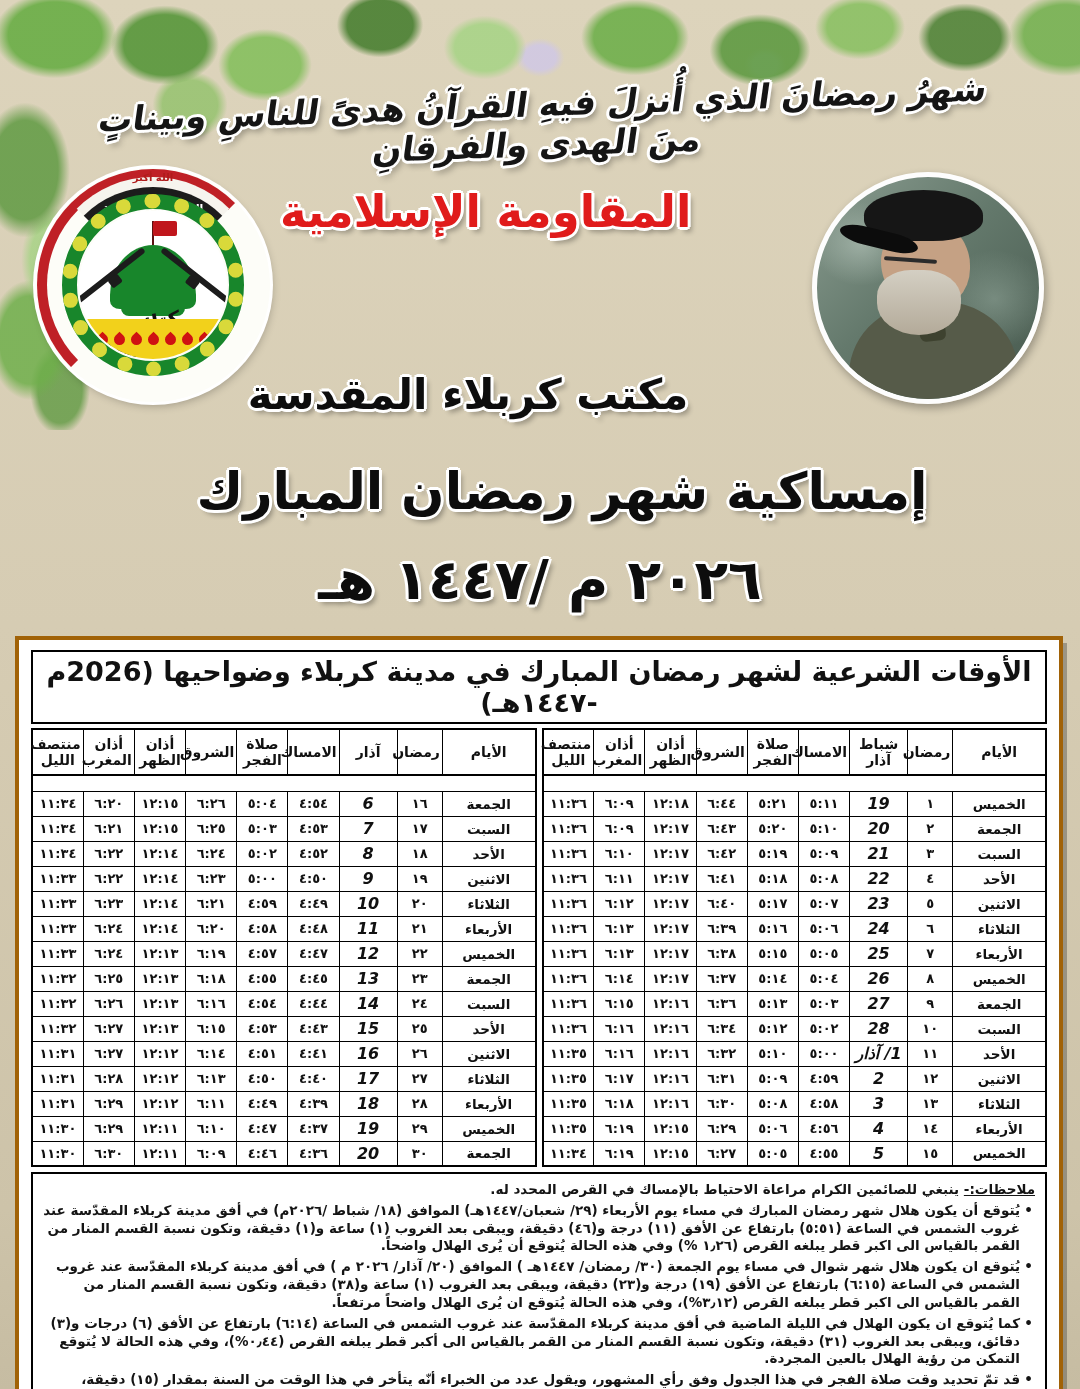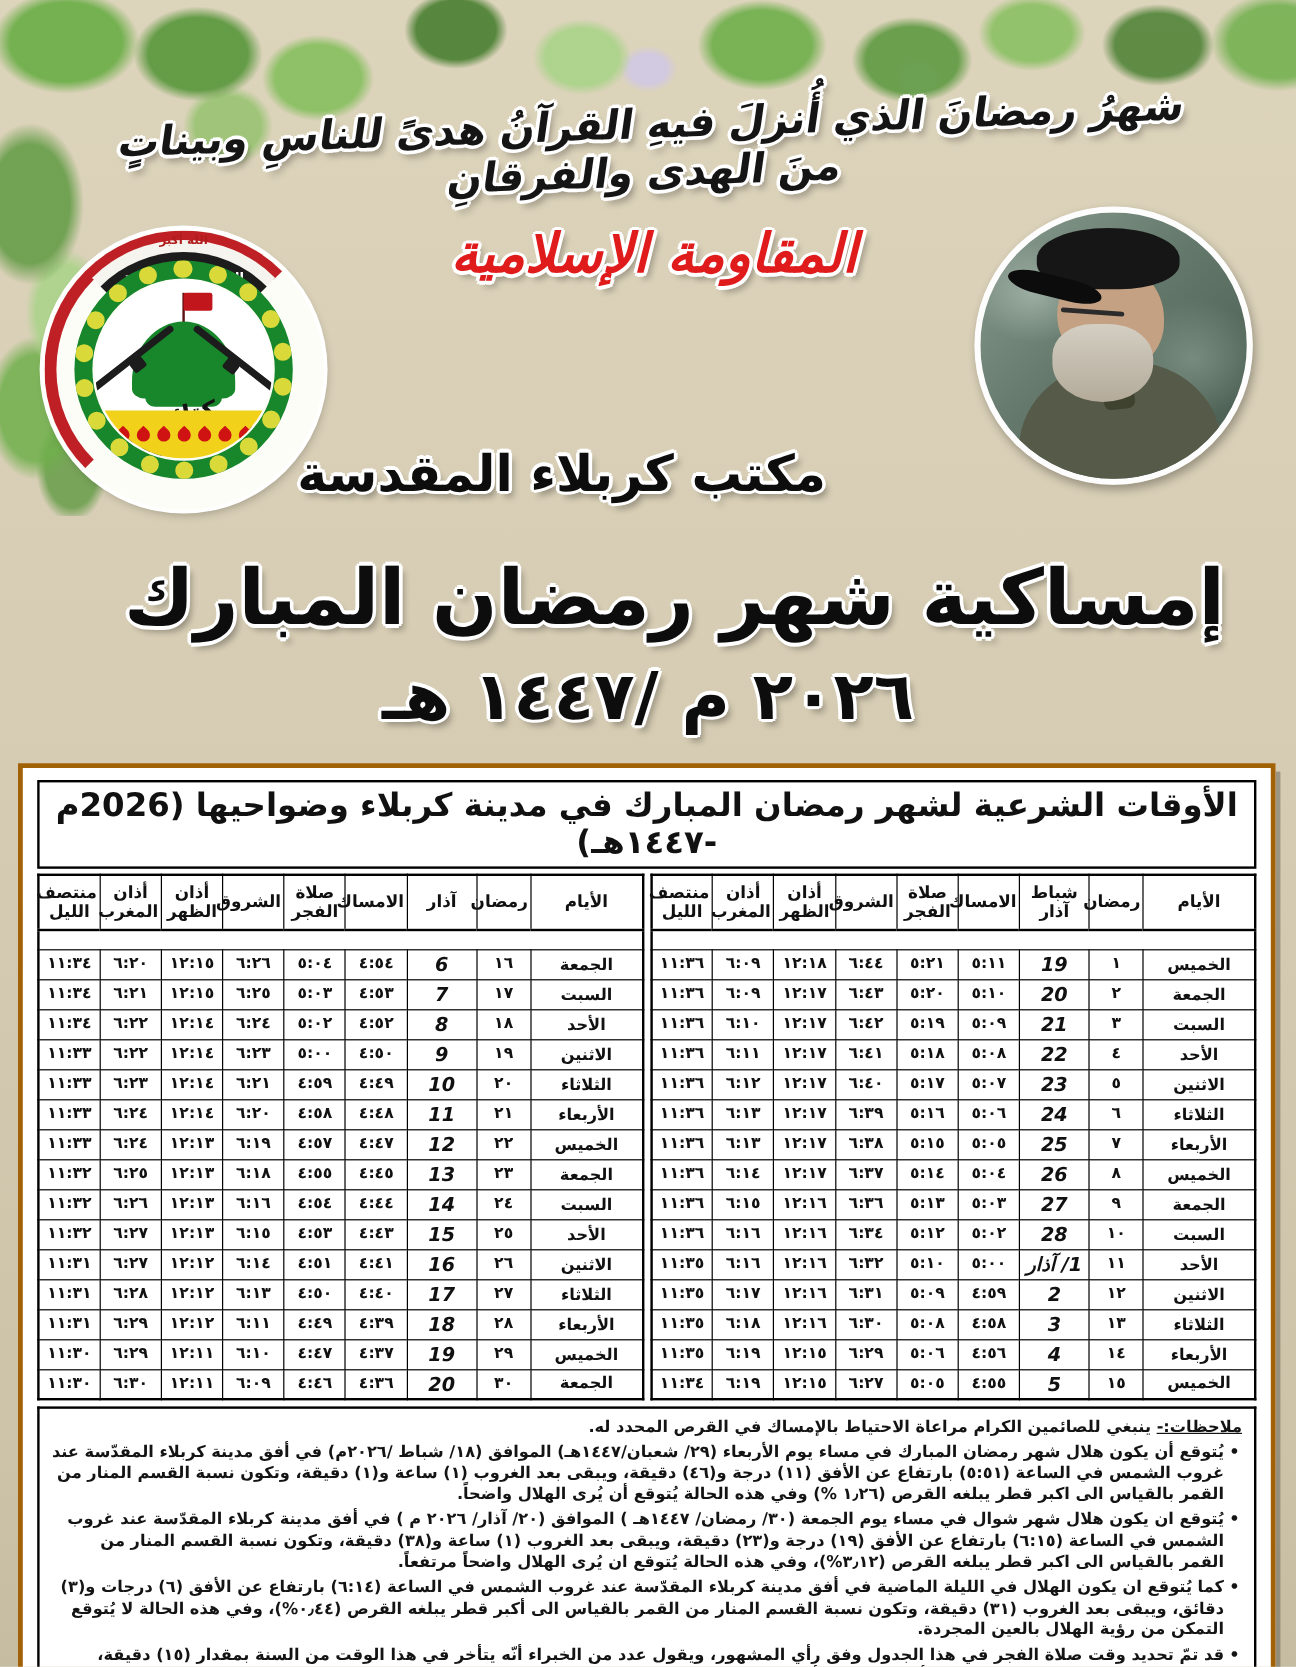--- a/index.html
+++ b/index.html
@@ -42,21 +42,21 @@
       -35px 80px, 10px 190px, -25px 260px, 20px 330px, 140px 60px;
   }
   
   .verse{position:absolute; top:84px; left:90px; width:900px; text-align:center;
     font-size:34px; font-weight:bold; letter-spacing:1px; direction:rtl; color:#151515;
     transform:rotate(-2deg) skewX(-10deg);
     text-shadow:-2px -2px 0 #fff,2px -2px 0 #fff,-2px 2px 0 #fff,2px 2px 0 #fff,
       0 -3px 0 #fff,0 3px 0 #fff,-3px 0 0 #fff,3px 0 0 #fff, 4px 5px 6px rgba(0,0,0,.35);}
   
   .logo{position:absolute; left:36px; top:168px; width:234px; height:234px; border-radius:50%;
-    background:#fdfdf8; box-shadow:0 0 0 3px #fff, 2px 4px 8px rgba(0,0,0,.25); overflow:hidden;margin-top:23px;}
+    background:#fdfdf8; box-shadow:0 0 0 3px #fff, 2px 4px 8px rgba(0,0,0,.25); overflow:hidden;}
   .ring-red,.ring-white,.ring-black{position:absolute; border-radius:50%; border-style:solid; border-color:transparent;}
   .ring-red{inset:1px; border-width:10px; border-top-color:#bf2026; border-left-color:#bf2026;}
   .ring-white{inset:9px; border-width:13px; border-top-color:#f6f4ee;}
   .ring-black{inset:19px; border-width:17px; border-top-color:#1c1c1c;}
   .logo-allah{position:absolute; top:4px; left:0; right:0; text-align:center; font-size:10px; font-weight:bold; color:#b01c1c; direction:rtl;}
   .logo-banner{position:absolute; top:34px; left:0; right:0; text-align:center; font-size:11px; font-weight:bold; color:#fff; direction:rtl;}
   .wreath{position:absolute; inset:26px; border-radius:50%; border:15px solid var(--logo-green);}
   .wreath-dots{position:absolute; inset:26px; border-radius:50%; border:15px dotted #efe33c; opacity:.9;}
   .logo-center{position:absolute; inset:43px; border-radius:50%; background:#fff; overflow:hidden;}
   .dome{position:absolute; left:50%; top:34px; width:86px; height:64px; transform:translateX(-50%);
@@ -87,28 +87,28 @@
   .ph-collar{position:absolute; bottom:58px; left:46%; width:26px; height:30px; background:#3e422f; border-radius:6px; transform:rotate(-6deg);}
   .ph-head{position:absolute; top:19%; left:29%; width:40%; height:41%; background:#c5a184; border-radius:48% 52% 46% 54%;}
   .ph-beard{position:absolute; top:42%; left:27%; width:38%; height:29%;
     background:linear-gradient(180deg,#d4cfc3,#b3aa99); border-radius:42% 46% 52% 52%;}
   .ph-cap{position:absolute; top:6%; left:21%; width:54%; height:23%; background:#161616; border-radius:50% 50% 42% 42%;}
   .ph-visor{position:absolute; top:24%; left:10%; width:36%; height:8%; background:#0c0c0c; border-radius:50%/80%; transform:rotate(14deg);}
   .ph-glasses{position:absolute; top:36.5%; left:30%; width:24%; height:4px; background:#2b2b2b; border-radius:2px; transform:rotate(4deg);}
   
   .outline{text-shadow:-2px -2px 0 #fff,2px -2px 0 #fff,-2px 2px 0 #fff,2px 2px 0 #fff,
     0 -3px 0 #fff,0 3px 0 #fff,-3px 0 0 #fff,3px 0 0 #fff, 4px 5px 5px rgba(0,0,0,.3);}
-  .org{position:absolute; left:280px; top:186px; width:530px; text-align:center; direction:rtl;font-style:italic;}
+  .org{position:absolute; left:280px; top:186px; width:530px; text-align:left; direction:rtl;}
   .org .o1{font-size:45px; font-weight:bold; color:var(--accent-red); line-height:1.15;}
   .org .o2{font-size:47px; font-weight:bold; color:var(--accent-red); line-height:1.2; margin-top:16px;}
   .office{position:absolute; left:0; width:936px; top:370px; text-align:center; direction:rtl;
     font-size:42px; font-weight:bold; color:#0d0d0d;}
   .big-title{position:absolute; left:0; width:1080px; text-align:center; direction:rtl;
     font-weight:bold; color:#0d0d0d;}
-  .bt1{top:462px; font-size:64px; letter-spacing:1px;padding-left:44px;}
+  .bt1{top:462px; font-size:51px; letter-spacing:1px;padding-left:44px;}
   .bt2{top:548px; font-size:55px; letter-spacing:4px;}
   
   .frame{position:absolute; left:15px; top:636px; width:1048px; height:828px; background:var(--frame-bg);
     border:4px solid #a16207; padding:10px 12px; box-shadow:4px 7px 0 rgba(70,68,60,.4);}
   .panel-title{border:2px solid #000; min-height:56px; display:flex; align-items:center; justify-content:center;
     direction:rtl; font-size:27px; font-weight:bold; text-align:center; padding:4px;}
   .tables{display:flex; flex-direction:row; gap:5px; direction:rtl; margin-top:4px;}
   table.half{width:calc(50% - 2.5px); border-collapse:collapse; border:2px solid #000; direction:rtl;
     table-layout:fixed; background:#fff;}
   table.half th{border:1px solid #000; border-bottom:2px solid #000; font-weight:bold; height:46px;

